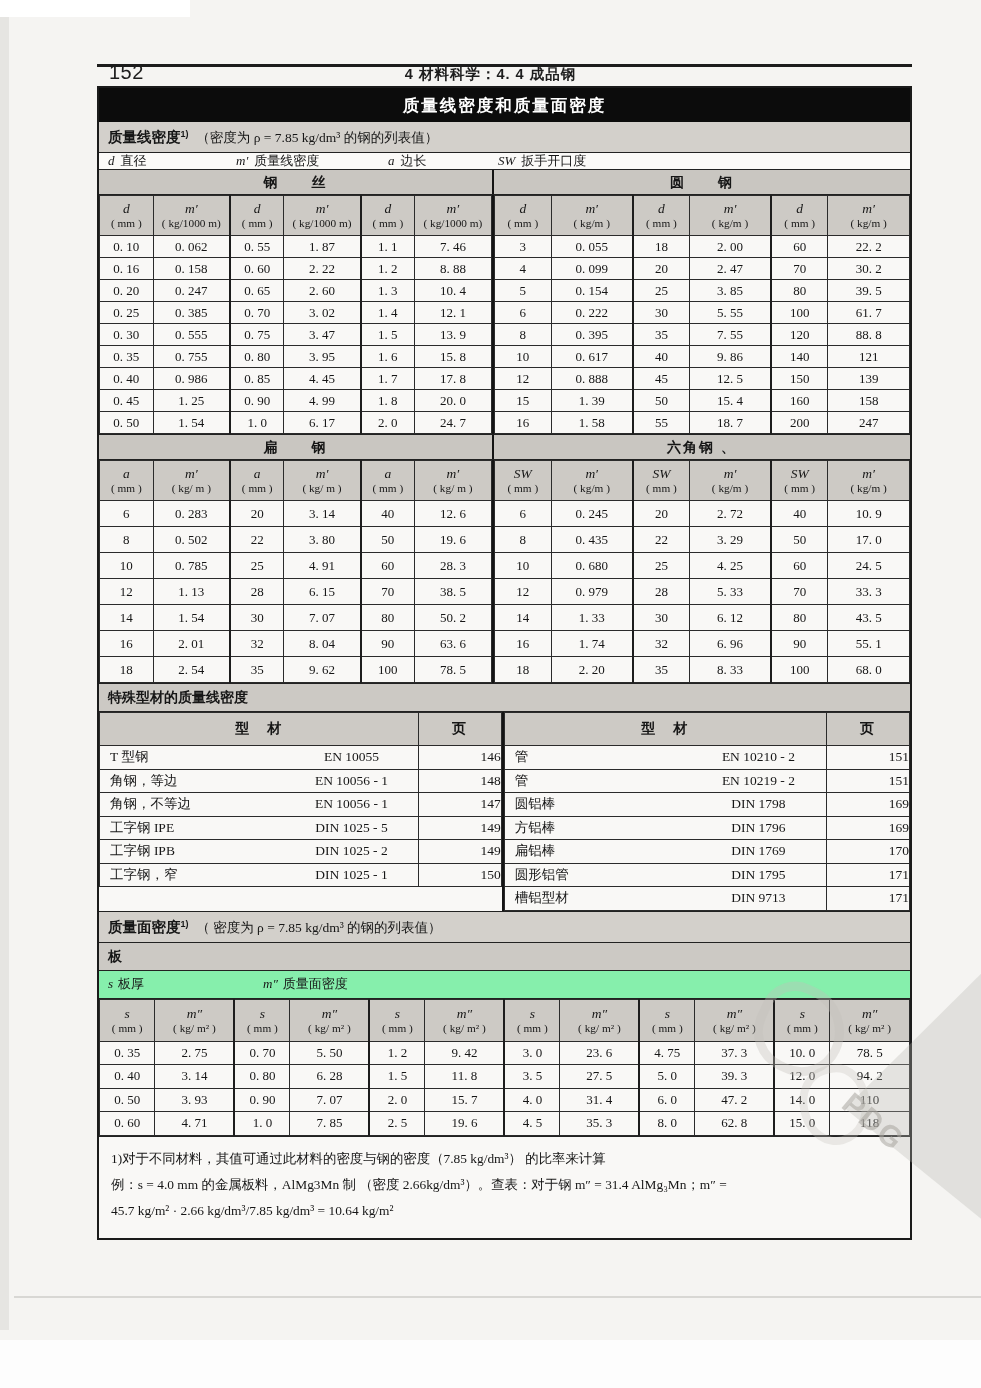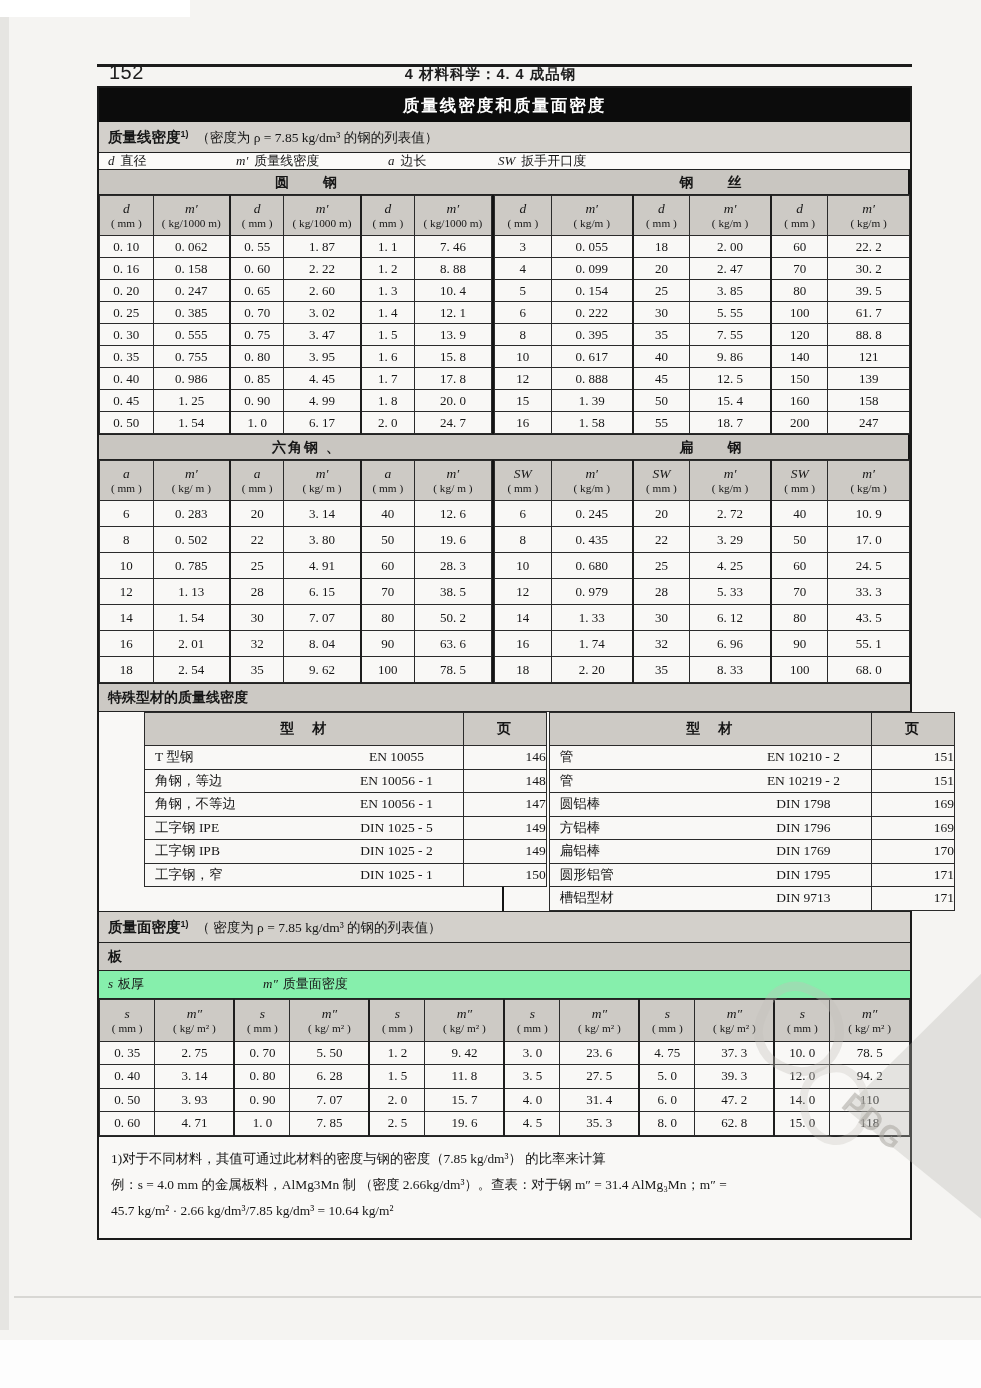--- a/index.html
+++ b/index.html
@@ -83,21 +83,21 @@
     font-family: "Liberation Serif", "DejaVu Serif", serif;
   }
   .grid th { background: #cdcac5; font-weight: normal; height: 40px; }
   .grid td { height: 22px; font-size: 13px; background: #f9f8f6; }
   .grid .sym { display: block; font-style: italic; font-size: 13.5px; line-height: 1.2; }
   .grid .unit { display: block; font-size: 11.3px; line-height: 1.1; white-space: nowrap; }
   .grid th.pair-start, .grid td.pair-start { border-left: 2px solid #1d1d1d; }
   table.mid td { height: 26px; }
 
   
-  table.prof { border-collapse: collapse; table-layout: fixed; width: 100%; margin-left: 45px; }
+  table.prof { border-collapse: collapse; table-layout: fixed; width: 100%; }
   .prof th, .prof td { border: 1px solid #2b2b2b; padding: 0; font-family: "Liberation Serif", "DejaVu Serif", serif; }
   .prof th { background: #cdcac5; height: 33px; font-size: 14px; letter-spacing: 2px; text-align: center; }
   .prof td { height: 23.5px; font-size: 13.5px; background: #f9f8f6; }
   .prof .namecell { display: flex; align-items: center; }
   .prof .pname { padding-left: 10px; flex: 1; text-align: left; }
   .prof .pstd { width: 42%; text-align: center; }
   .prof td.pagecell { text-align: right; }
   .prof col.c-name { width: 79.5%; }
   .prof col.c-page { width: 20.5%; }
 
@@ -167,22 +167,22 @@
   </div>
 
   <div class="legend">
     <span class="item li-0"><span class="sym">d</span><span>直径</span></span>
     <span class="item li-1"><span class="sym">m′</span><span>质量线密度</span></span>
     <span class="item li-2"><span class="sym">a</span><span>边长</span></span>
     <span class="item li-3"><span class="sym">SW</span><span>扳手开口度</span></span>
   </div>
 
   <div class="band-row">
+    <div class="band half-l">钢　　丝</div>
     <div class="band half-r">圆　　钢</div>
-    <div class="band half-l">钢　　丝</div>
   </div>
   <div class="tables-row">
     <div class="half-l">
         <table class="grid">
           <colgroup>
             <col style="width: 13.6667%;">
             <col style="width: 19.6667%;">
             <col style="width: 13.6667%;">
             <col style="width: 19.6667%;">
             <col style="width: 13.6667%;">
@@ -402,22 +402,22 @@
               <td>18. 7</td>
               <td class="pair-start">200</td>
               <td>247</td>
             </tr>
           </tbody>
         </table>
       </div>
   </div>
 
   <div class="band-row">
+    <div class="band half-l">扁　　钢</div>
     <div class="band half-r">六角钢 、</div>
-    <div class="band half-l">扁　　钢</div>
   </div>
   <div class="tables-row">
     <div class="half-l">
         <table class="grid mid">
           <colgroup>
             <col style="width: 13.6667%;">
             <col style="width: 19.6667%;">
             <col style="width: 13.6667%;">
             <col style="width: 19.6667%;">
             <col style="width: 13.6667%;">

